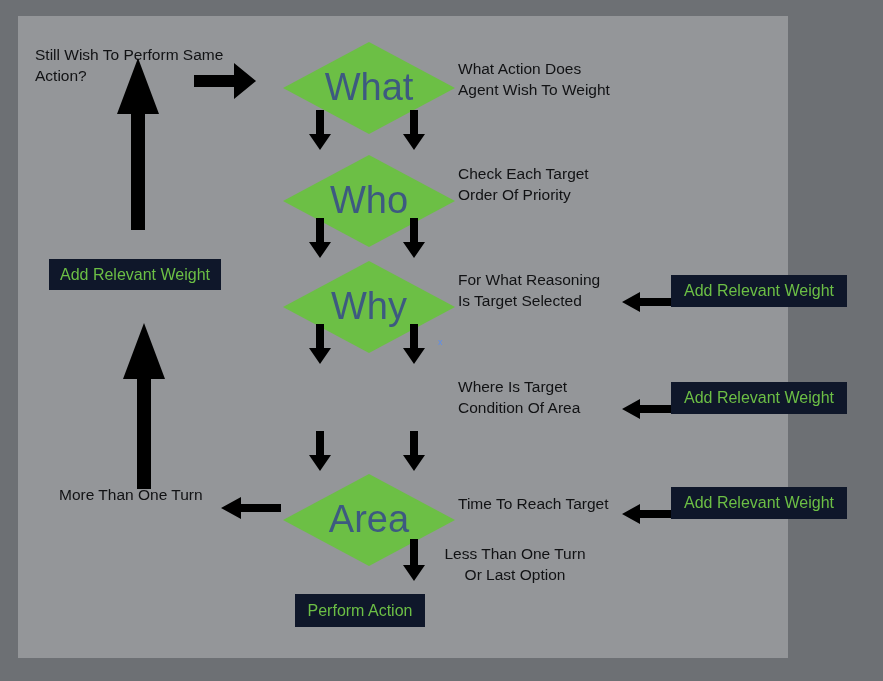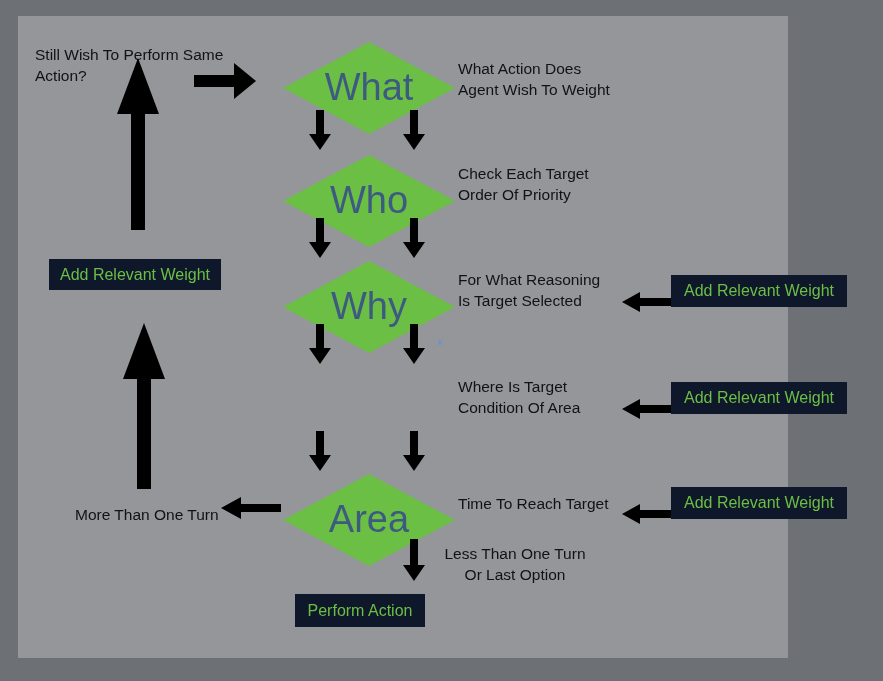--- a/index.html
+++ b/index.html
@@ -210,21 +210,21 @@
         <polygon points="0,11 18,1 18,7 56,7 56,15 18,15 18,21" fill="#000000"></polygon>
       </svg>
     </div>
 
     <div class="chip" style="left:653px; top:259px; width:176px; height:32px;">Add Relevant Weight</div>
 
     <div class="chip" style="left:653px; top:366px; width:176px; height:32px;">Add Relevant Weight</div>
 
     <div class="chip" style="left:653px; top:471px; width:176px; height:32px;">Add Relevant Weight</div>
 
-    <div class="sidetext" style="left:41px; top:488px; width:180px;margin-left:16px;">More Than One Turn</div>
+    <div class="sidetext" style="left:41px; top:468px; width:180px;">More Than One Turn</div>
 
     <div class="sidetext center" style="left:414px; top:527px; width:166px;text-align:center;">Less Than One Turn
 Or Last Option</div>
 
     <div class="chip" style="left:277px; top:578px; width:130px; height:33px;">Perform Action</div>
 
     <div class="artifact" style="left:420px; top:322px;">x</div>
 
   </div>
 </div>

